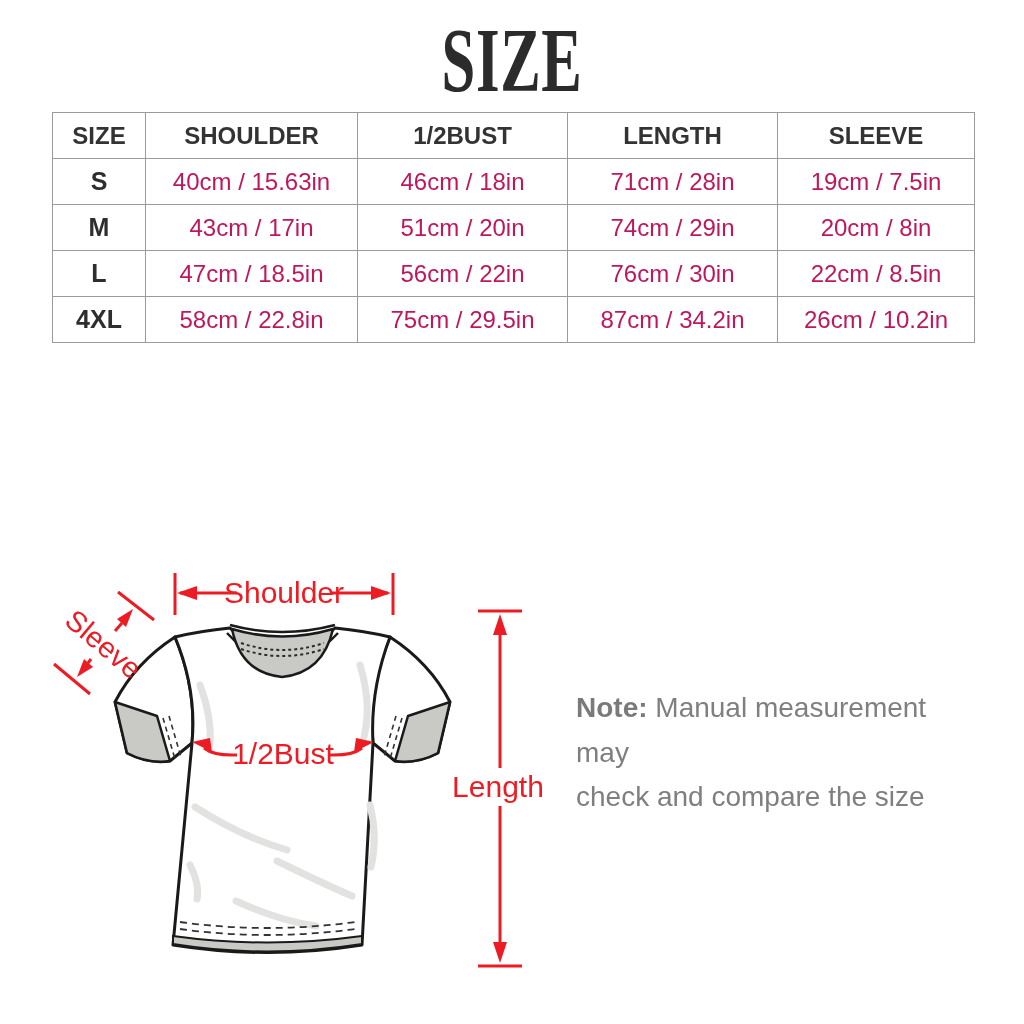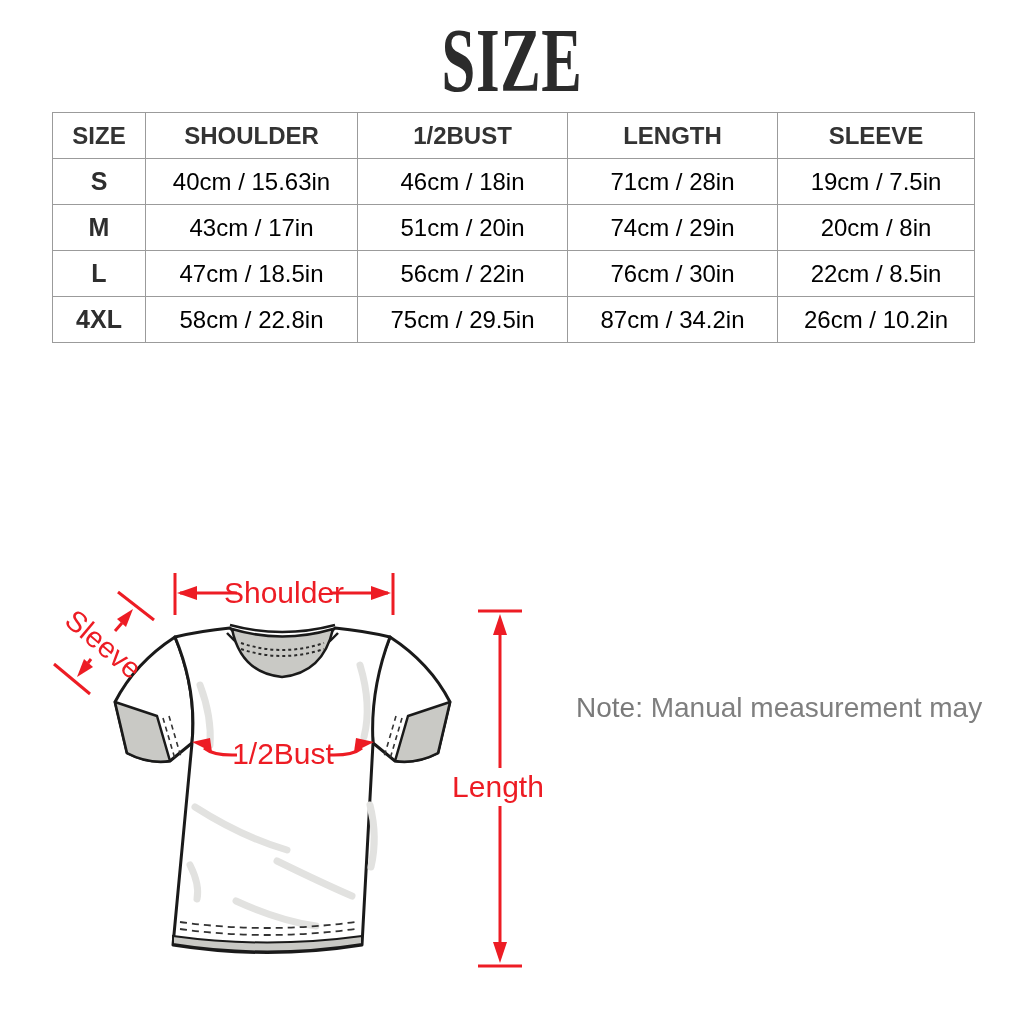--- a/index.html
+++ b/index.html
@@ -14,28 +14,28 @@
   }
   .size-table{
     position:absolute;left:52px;top:112px;width:922px;
     border-collapse:collapse;table-layout:fixed;background:#fff;
   }
   .size-table th,.size-table td{
     border:1px solid #9b9b9b;text-align:center;vertical-align:middle;
     padding:0;overflow:hidden;white-space:nowrap;
   }
   .size-table th{height:45px;font-size:24px;font-weight:bold;color:#333333;}
-  .size-table td{height:45px;font-size:24px;font-weight:normal;color:#000000;}
+  .size-table td{height:45px;font-size:24px;font-weight:normal;color:#be185d;}
   .size-table td.size-col{font-weight:bold;color:#2e2e2e;font-size:25px;}
   .diagram-svg{position:absolute;left:40px;top:565px;width:520px;height:460px;}
   .note-block{
     position:absolute;left:576px;top:686px;width:410px;
     font-size:28px;line-height:44.5px;color:#7f7f7f;
   }
-  .note-block .note-label{font-weight:normal;color:#7a7a7a;}
+  .note-block .note-label{font-weight:bold;color:#7a7a7a;}
 </style>
 </head>
 <body>
 
 <div class="page-title">SIZE</div>
 
 <table class="size-table">
   <colgroup>
     <col style="width:93px">
       <col style="width:212px">
@@ -152,13 +152,14 @@
     <line x1="460" y1="66" x2="460" y2="203"></line>
     <line x1="460" y1="241" x2="460" y2="381"></line>
     <polygon points="460,49 453,70 467,70" stroke="none"></polygon>
     <polygon points="460,398 453,377 467,377" stroke="none"></polygon>
     <text x="458" y="232" text-anchor="middle" stroke="none" fill="#ED1C24" font-family="Liberation Sans, sans-serif" font-size="30">Length</text>
   </g>
 </svg>
 
 <div class="note-block">
   <div><span class="note-label">Note:</span> <span>Manual measurement may</span></div>
+  <div>check and compare the size</div>
 </div>
 
 </body></html>

